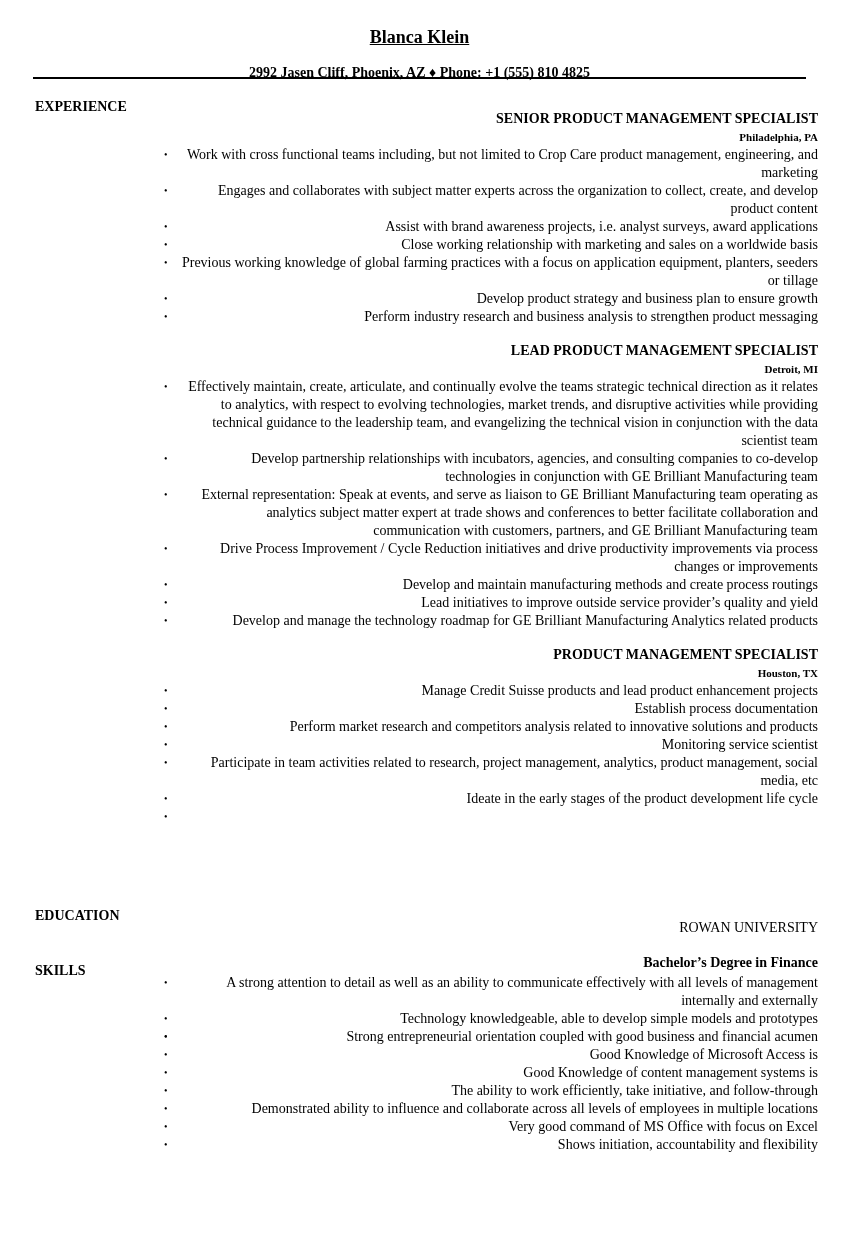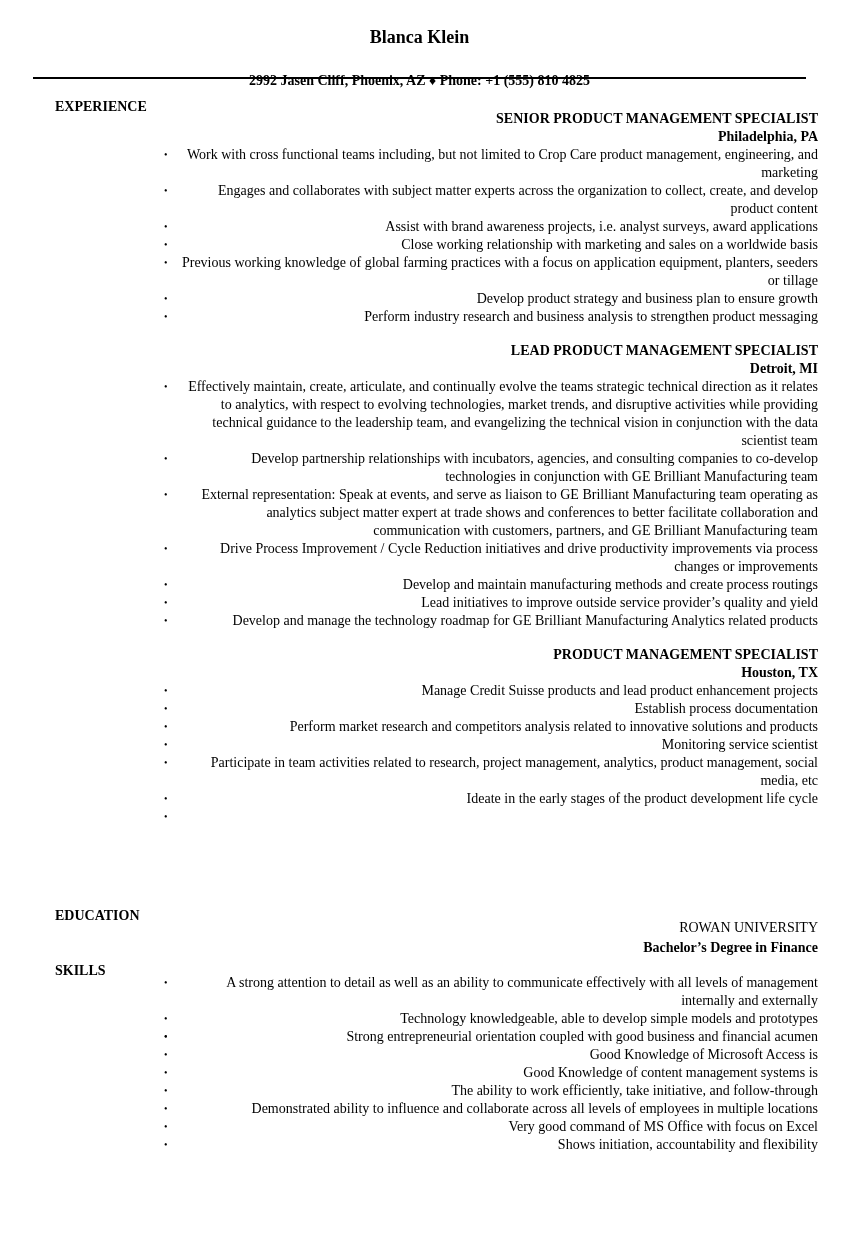--- a/index.html
+++ b/index.html
@@ -14,29 +14,30 @@
       font-family: "Liberation Serif", "DejaVu Serif", serif;
       color: #000000;
       overflow: hidden;
     }
     .header {
       position: absolute;
       left: 33px;
       top: 26px;
       width: 773px;
       text-align: center;
+      text-decoration: underline;
     }
     .name {
       font-size: 18px;
       font-weight: bold;
       line-height: 22px;
       height: 22px;
     }
     .contact {
-      margin-top: 24px;
+      margin-top: 16px;
       font-size: 14px;
       font-weight: bold;
       line-height: 18px;
     }
     .rule {
       position: absolute;
       left: 33px;
       top: 77px;
       width: 773px;
       height: 2px;
@@ -47,37 +48,36 @@
       left: 35px;
       width: 790px;
     }
     .section-label {
       position: absolute;
       left: 0;
       top: 0;
       font-size: 14px;
       font-weight: bold;
       line-height: 18px;
-      margin-left: 20px;
     }
     .section-body {
       position: absolute;
       left: 123px;
       top: 12px;
       width: 660px;
       text-align: right;
     }
     .job { margin-bottom: 16px; }
     .job-title {
       font-size: 14px;
       font-weight: bold;
       line-height: 18px;
     }
     .job-location {
-      font-size: 14px;
+      font-size: 11px;
       font-weight: bold;
       line-height: 18px;
       margin-left: 15px;
     }
     .job-dates {
       font-size: 14px;
       line-height: 18px;
     }
     ul.bullets {
       margin: 0;
@@ -99,21 +99,21 @@
     }
     .edu-school {
       font-size: 14px;
       font-weight: normal;
       line-height: 18px;
     }
     .edu-degree {
       font-size: 14px;
       font-weight: bold;
       line-height: 18px;
-      margin-top: 2px;
+      margin-top: 17px;
     }
   </style>
 </head>
 <body>
 
 <div class="header">
   <div class="name">Blanca Klein</div>
   <div class="contact">
     <span>2992 Jasen Cliff, Phoenix, AZ</span>
     <span>♦</span>

